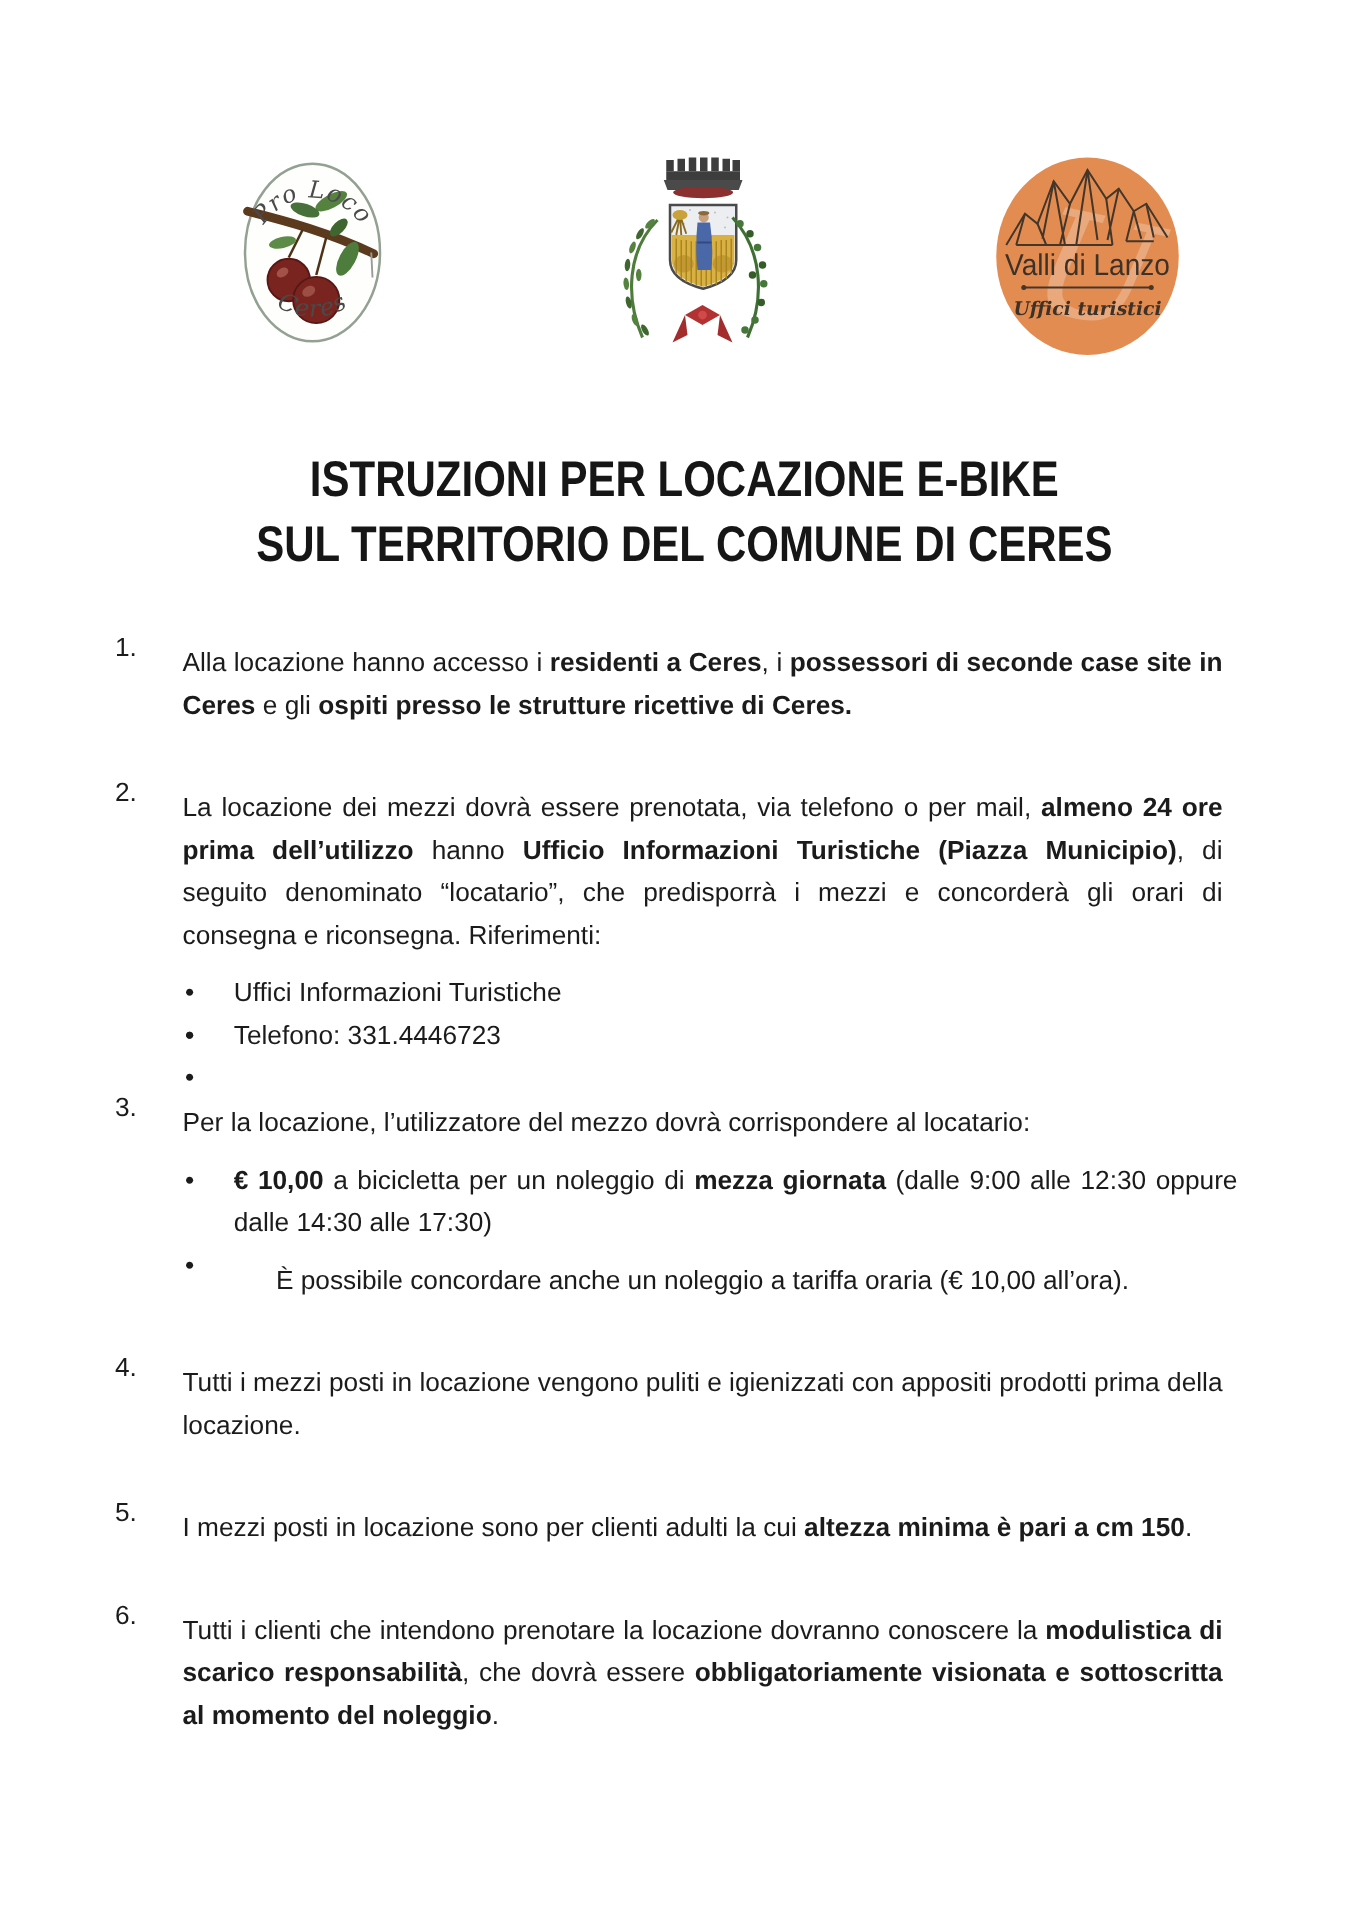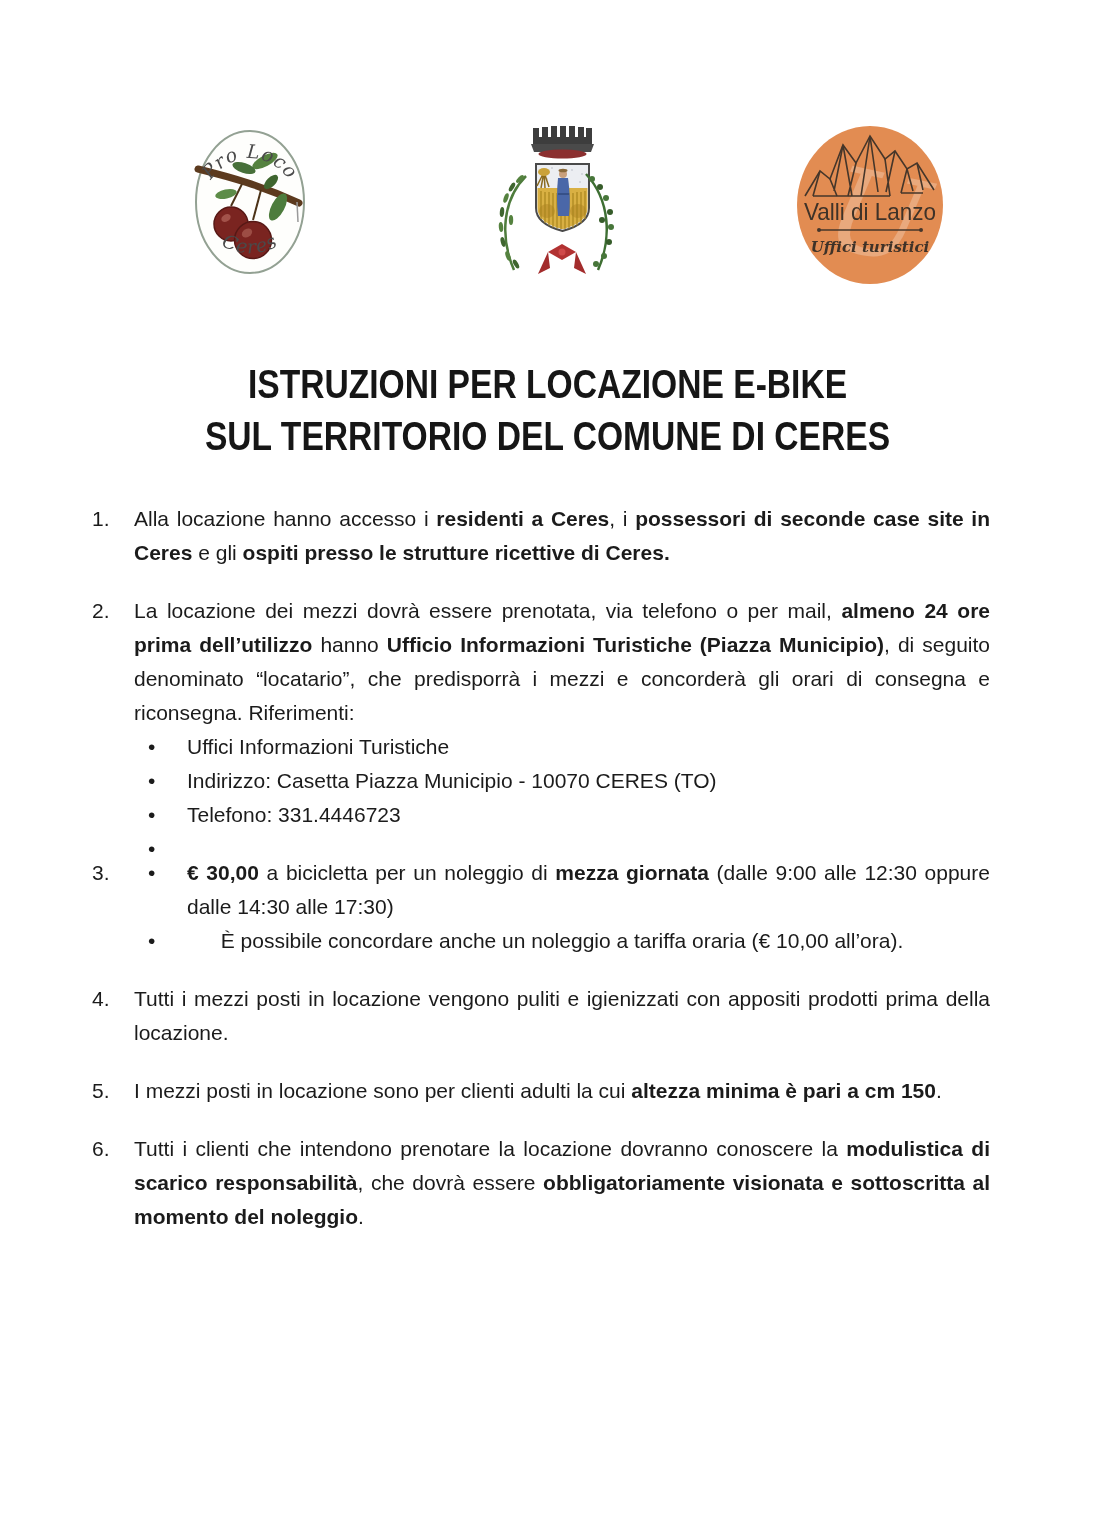--- a/index.html
+++ b/index.html
@@ -16,21 +16,21 @@
     position:absolute;top:358px;left:0;width:100%;margin:0;
     text-align:center;font-weight:bold;font-size:40px;line-height:52px;
     color:#161616;transform:scaleX(0.84);
   }
   .content{
     position:absolute;left:92px;top:502px;width:898px;
     font-size:21px;line-height:34px;
   }
   .item{display:grid;grid-template-columns:42px 1fr;margin-bottom:24px;}
   .num{text-align:left;}
-  .para{margin:0;text-align:justify;}
+  .para{margin:12px;text-align:justify;}
   .para.after{text-align:center;}
   .bullet{position:relative;padding-left:53px;text-align:justify;}
   .bullet .dot{position:absolute;left:14px;top:0;}
   .b{font-weight:bold;}
   svg text{font-family:"Liberation Sans",sans-serif;}
   svg .script{font-family:"DejaVu Serif",serif;font-style:italic;}
 </style>
 </head>
 <body>
 
@@ -164,29 +164,30 @@
         <div class="num">1.</div>
         <div>
           <p class="para"><span>Alla locazione hanno accesso i </span><span class="b">residenti a Ceres</span><span>, i </span><span class="b">possessori di seconde case site in Ceres</span><span> e gli </span><span class="b">ospiti presso le strutture ricettive di Ceres.</span></p>
         </div>
       </div>
       <div class="item">
         <div class="num">2.</div>
         <div>
           <p class="para"><span>La locazione dei mezzi dovrà essere prenotata, via telefono o per mail, </span><span class="b">almeno 24 ore prima dell’utilizzo</span><span> hanno </span><span class="b">Ufficio Informazioni Turistiche (Piazza Municipio)</span><span>, di seguito denominato “locatario”, che predisporrà i mezzi e concorderà gli orari di consegna e riconsegna. Riferimenti:</span></p>
           <div class="bullet"><span class="dot">•</span><span><span>Uffici Informazioni Turistiche</span></span></div>
-          <div class="bullet"><span class="dot">•</span><span><span>Indirizzo: Casetta Piazza Municipio - 10070 CERES (TO)</span></span></div>
+          <div class="bullet"><span class="dot">•</span></div>
           <div class="bullet"><span class="dot">•</span><span><span>Telefono: 331.4446723</span></span></div>
           <div class="bullet"><span class="dot">•</span></div>
         </div>
       </div>
       <div class="item">
         <div class="num">3.</div>
         <div>
-          <div class="bullet"><span class="dot">•</span><span><span class="b">€ 30,00</span><span> a bicicletta per un noleggio di </span><span class="b">mezza giornata</span><span> (dalle 9:00 alle 12:30 oppure dalle 14:30 alle 17:30)</span></span></div>
+          <p class="para"><span>Per la locazione, l’utilizzatore del mezzo dovrà corrispondere al locatario:</span></p>
+          <div class="bullet"><span class="dot">•</span><span><span class="b">€ 10,00</span><span> a bicicletta per un noleggio di </span><span class="b">mezza giornata</span><span> (dalle 9:00 alle 12:30 oppure dalle 14:30 alle 17:30)</span></span></div>
           <div class="bullet"><span class="dot">•</span></div>
           <p class="para after"><span>È possibile concordare anche un noleggio a tariffa oraria (€ 10,00 all’ora).</span></p>
         </div>
       </div>
       <div class="item">
         <div class="num">4.</div>
         <div>
           <p class="para"><span>Tutti i mezzi posti in locazione vengono puliti e igienizzati con appositi prodotti prima della locazione.</span></p>
         </div>
       </div>

